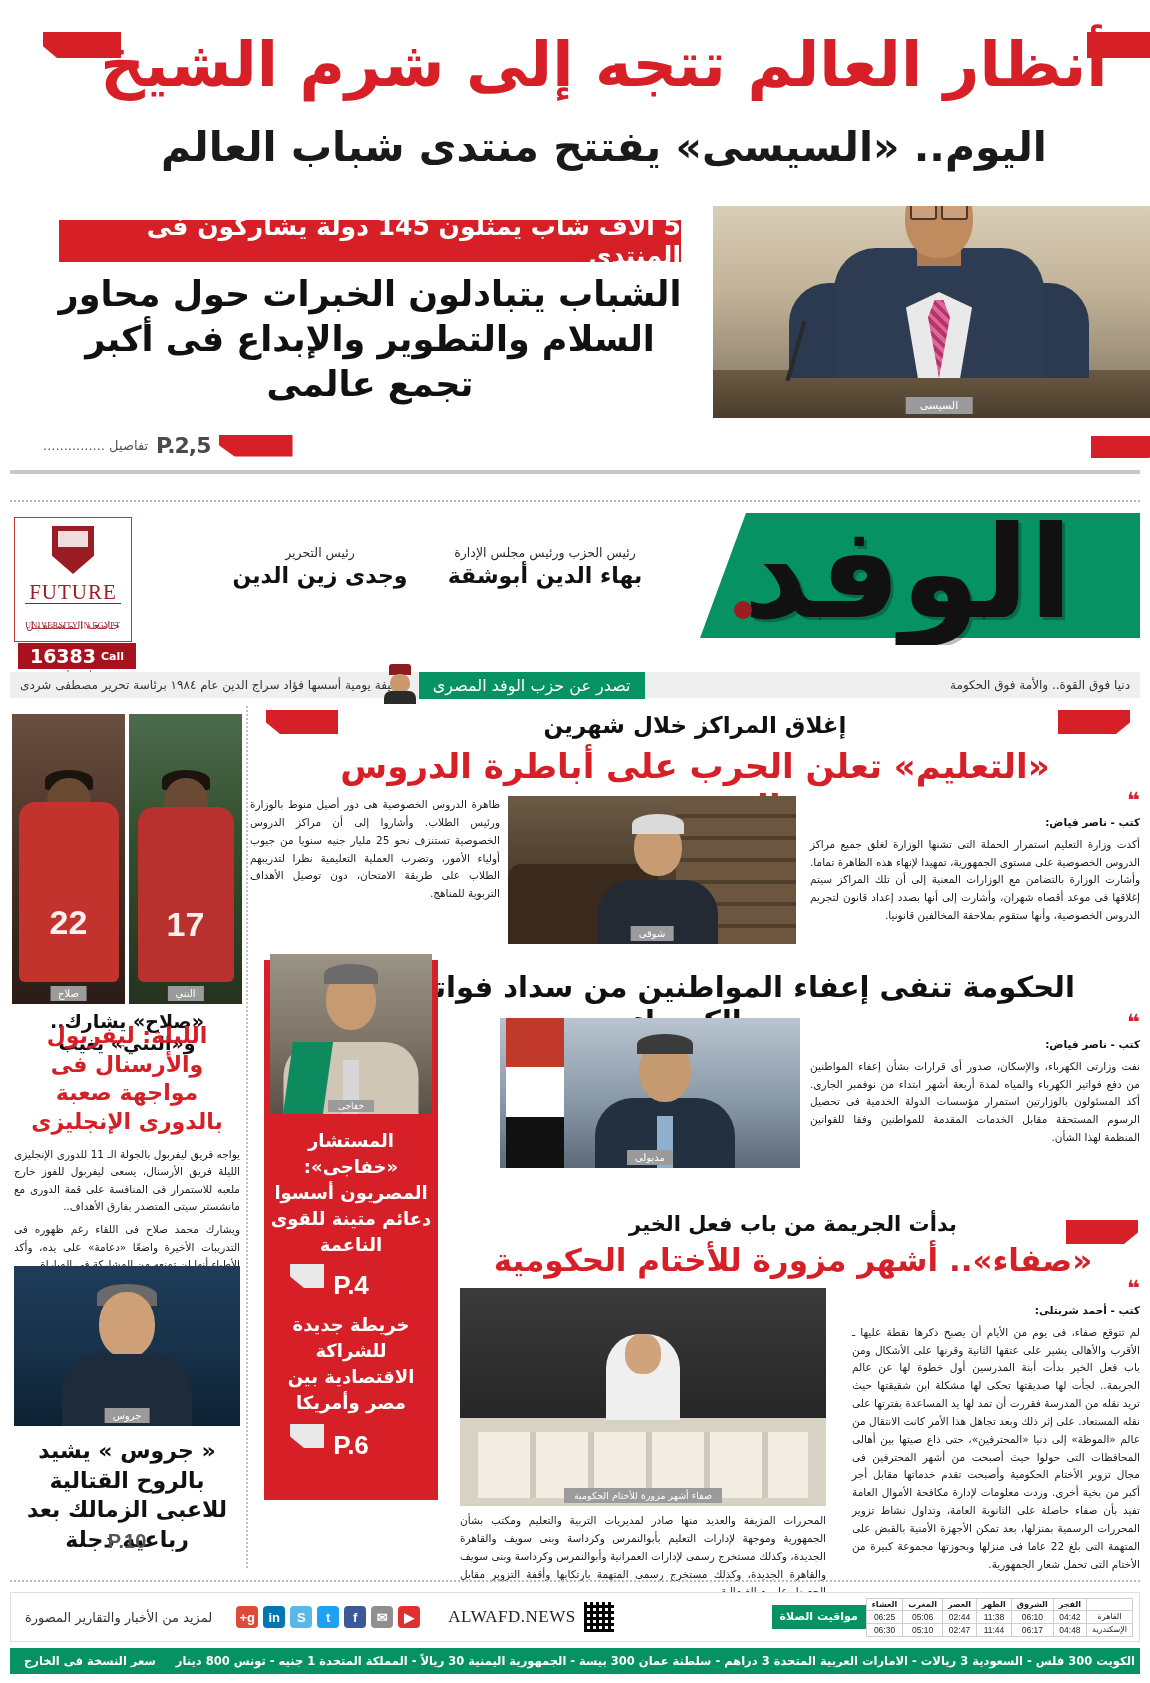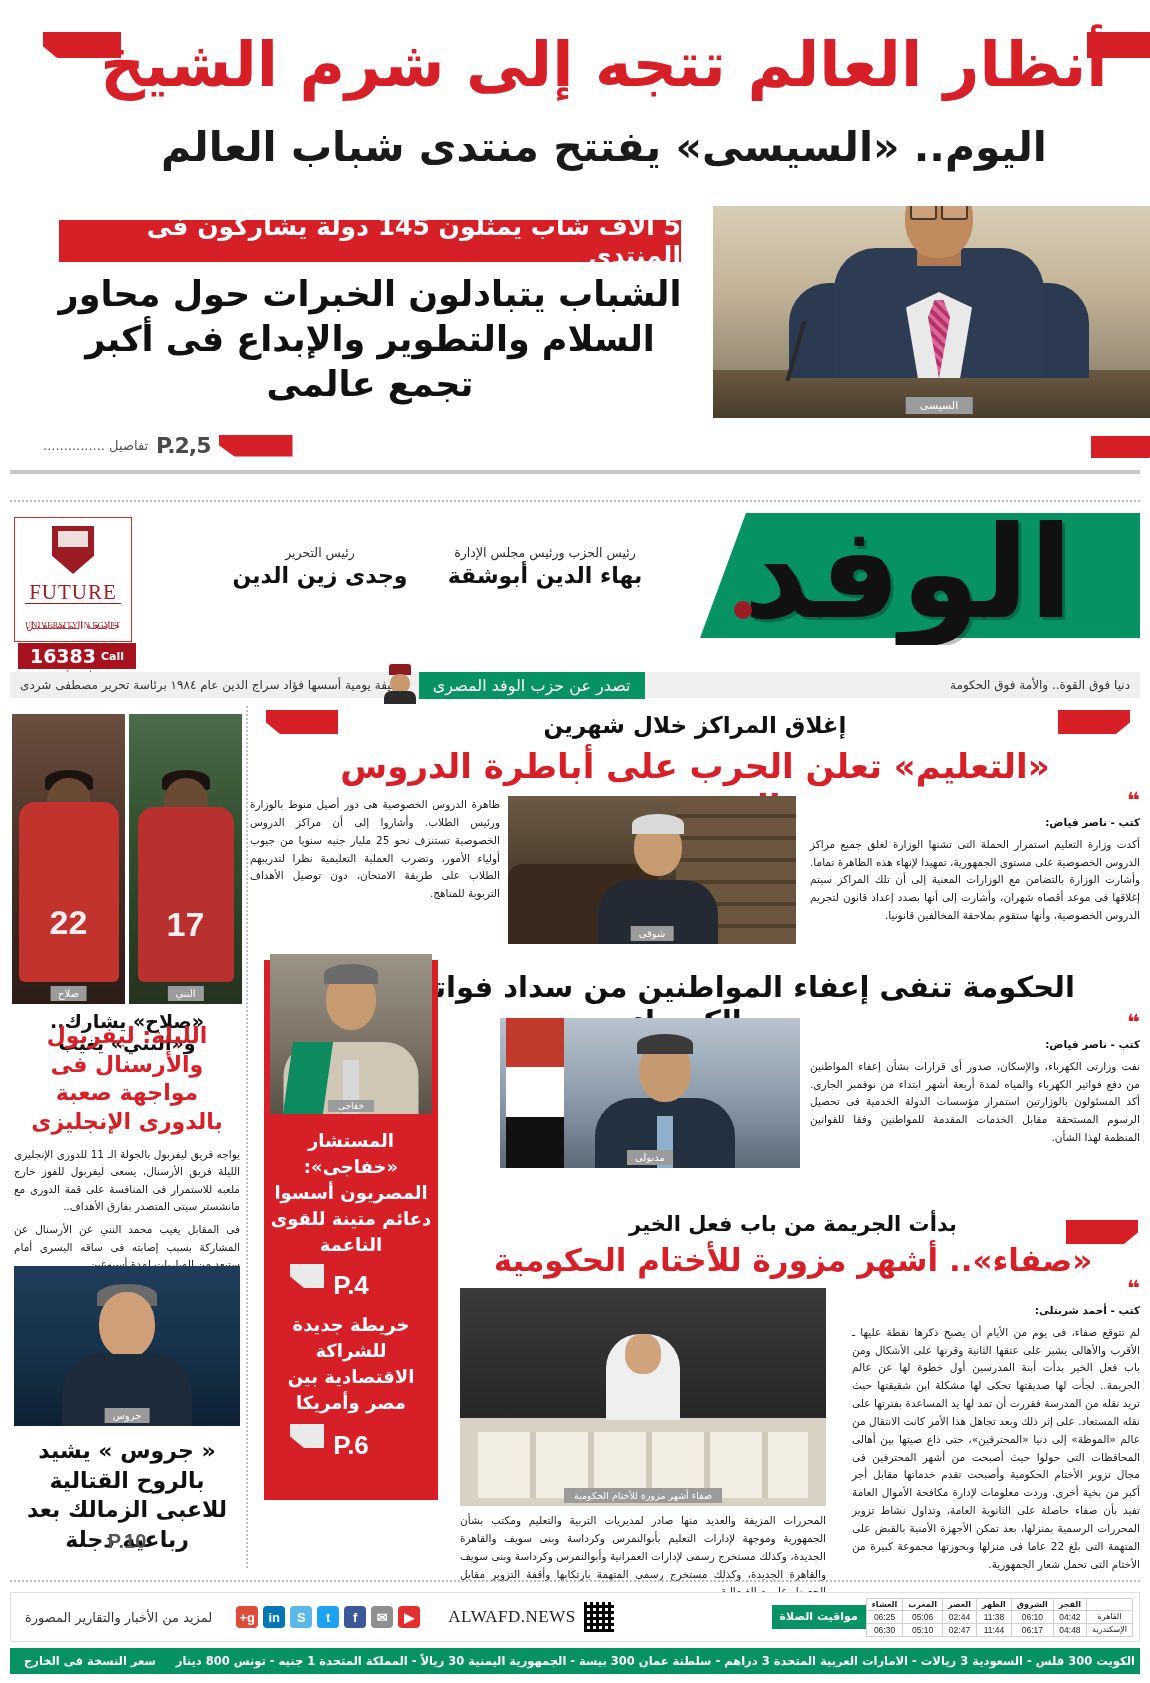--- a/index.html
+++ b/index.html
@@ -551,20 +551,21 @@
             <div class="sp-num">22</div>
           </div>
           <div class="sp-cap">صلاح</div>
         </div>
       </div>
 
       <div class="sp-kicker">«صلاح» يشارك.. و«النني» يغيب</div>
       <div class="sp-headline">الليلة: ليفربول والأرسنال فى مواجهة صعبة بالدورى الإنجليزى</div>
       <div class="sp-body">
         <p>يواجه فريق ليفربول بالجولة الـ 11 للدورى الإنجليزى الليلة فريق الأرسنال، يسعى ليفربول للفوز خارج ملعبه للاستمرار فى المنافسة على قمة الدورى مع مانشستر سيتى المتصدر بفارق الأهداف..</p>
+        <p>ويشارك محمد صلاح فى اللقاء رغم ظهوره فى التدريبات الأخيرة واضعًا «دعامة» على يده، وأكد الأطباء أنها لن تمنعه من المشاركة فى المباراة.</p>
         <p>فى المقابل يغيب محمد النني عن الأرسنال عن المشاركة بسبب إصابته فى ساقه اليسرى أمام ستيعد من المباريات لمدة أسبوعين.</p>
       </div>
 
       <div class="sp-photo2">
         <div class="sp2-hair"></div>
         <div class="sp2-head"></div>
         <div class="sp2-body"></div>
         <div class="sp-cap">جروس</div>
       </div>
       <div class="sp-headline2">« جروس » يشيد بالروح القتالية للاعبى الزمالك بعد رباعية دجلة</div>

